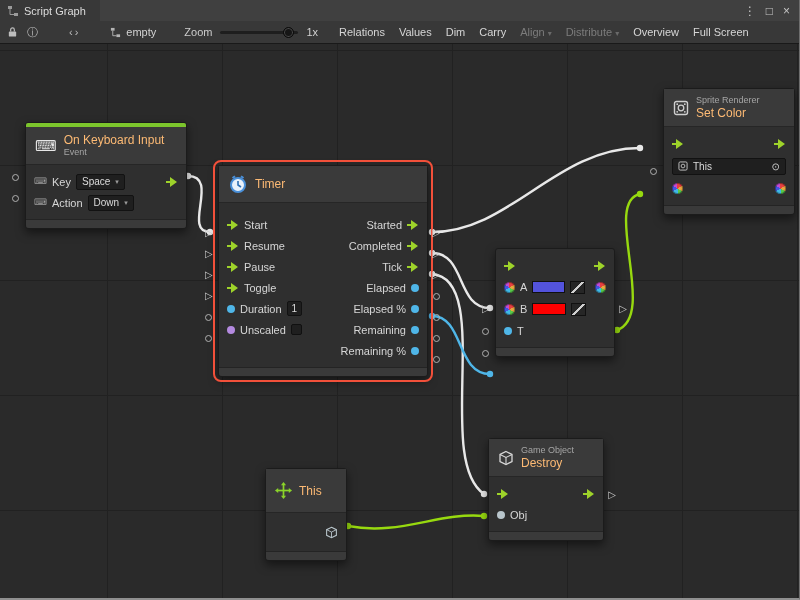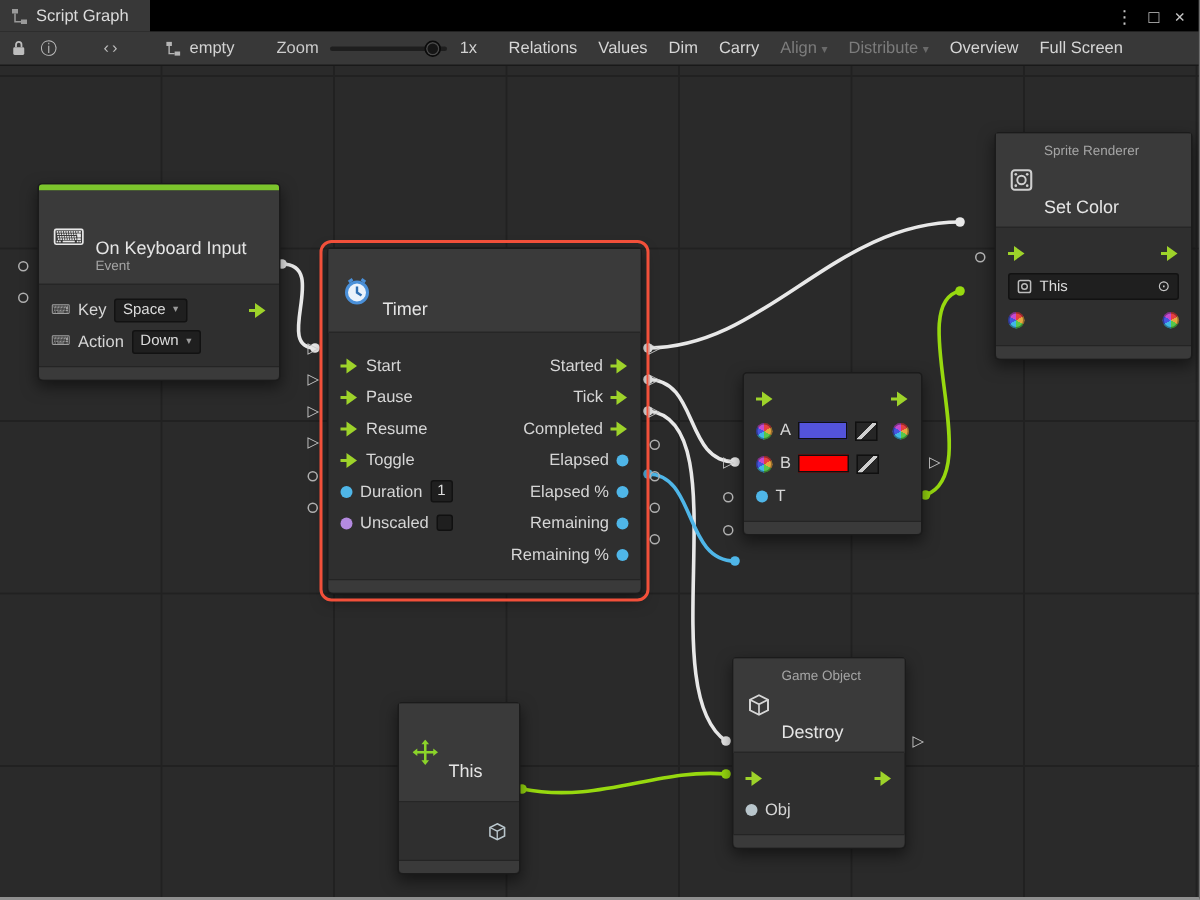--- a/index.html
+++ b/index.html
@@ -2,21 +2,21 @@
 <html><head>
 <meta charset="utf-8">
 <style>
   * { margin:0; padding:0; box-sizing:border-box; }
   html,body { width:800px; height:600px; overflow:hidden; background:#191919;
     font-family:"Liberation Sans", sans-serif; -webkit-font-smoothing:antialiased; }
   .window { width:800px; height:600px; display:flex; flex-direction:column;
     border-right:1px solid #6e6e6e; border-bottom:2px solid #8f8f8f; }
 
   
-  .titlebar { height:21px; background:#000000; display:flex; align-items:stretch; flex:0 0 21px; }
+  .titlebar { height:21px; background:#404040; display:flex; align-items:stretch; flex:0 0 21px; }
   .tab { display:flex; align-items:center; gap:5px; background:#383838; padding:0 14px 0 7px;
     font-size:11px; color:#dcdcdc; }
   .win-controls { margin-left:auto; display:flex; align-items:center; gap:10px; padding:0 9px;
     color:#c4c4c4; font-size:12px; }
   .win-controls span { cursor:default; }
 
   
   .toolbar { height:23px; flex:0 0 23px; background:#383838; border-bottom:1px solid #191919;
     display:flex; align-items:center; font-size:11px; color:#cccccc; padding:0 7px; }
   .tb-ic { display:flex; align-items:center; margin-right:9px; color:#bdbdbd; }
@@ -41,21 +41,21 @@
   .wires path { fill:none; stroke-width:2.4; stroke-linecap:round; }
 
   
   .node { position:absolute; background:#2f2f2f; border:1px solid #1b1b1b; border-radius:3px;
     box-shadow:0 4px 10px rgba(0,0,0,.5); color:#d6d6d6; }
   .node.selected { outline:2px solid #f2503a; outline-offset:3px; }
   .greenbar { height:4px; background:#7cc52c; border-radius:2px 2px 0 0; }
   .hdr { display:flex; align-items:center; gap:7px; padding:6px 9px; background:#3a3a3a;
     border-bottom:1px solid #262626; }
   .hdr-col { display:flex; flex-direction:column; line-height:1.2; }
-  .t-big { font-size:12px; color:#e5e5e5;margin-top:25px; }
+  .t-big { font-size:12px; color:#fdba74; }
   .t-small { font-size:9px; color:#a5a5a5; }
   .rows { padding:6px 0; }
   .row, .trow { height:21px; display:flex; align-items:center; padding:0 8px; gap:5px;
     font-size:11px; color:#d6d6d6; }
   .trow { justify-content:space-between; }
   .pgroup { display:flex; align-items:center; gap:5px; }
   .spacer { flex:1; }
   .foot { height:9px; background:#3a3a3a; border-top:1px solid #242424; border-radius:0 0 3px 3px; }
 
   
@@ -228,34 +228,34 @@
               <span>Start</span>
             </span>
           <span class="pgroup">
               <span>Started</span>
               <span class="fa"></span>
             </span>
         </div>
         <div class="trow">
           <span class="pgroup">
               <span class="fa"></span>
+              <span>Resume</span>
+            </span>
+          <span class="pgroup">
+              <span>Completed</span>
+              <span class="fa"></span>
+            </span>
+        </div>
+        <div class="trow">
+          <span class="pgroup">
+              <span class="fa"></span>
               <span>Pause</span>
             </span>
           <span class="pgroup">
               <span>Tick</span>
-              <span class="fa"></span>
-            </span>
-        </div>
-        <div class="trow">
-          <span class="pgroup">
-              <span class="fa"></span>
-              <span>Resume</span>
-            </span>
-          <span class="pgroup">
-              <span>Completed</span>
               <span class="fa"></span>
             </span>
         </div>
         <div class="trow">
           <span class="pgroup">
               <span class="fa"></span>
               <span>Toggle</span>
             </span>
           <span class="pgroup">
               <span>Elapsed</span>

